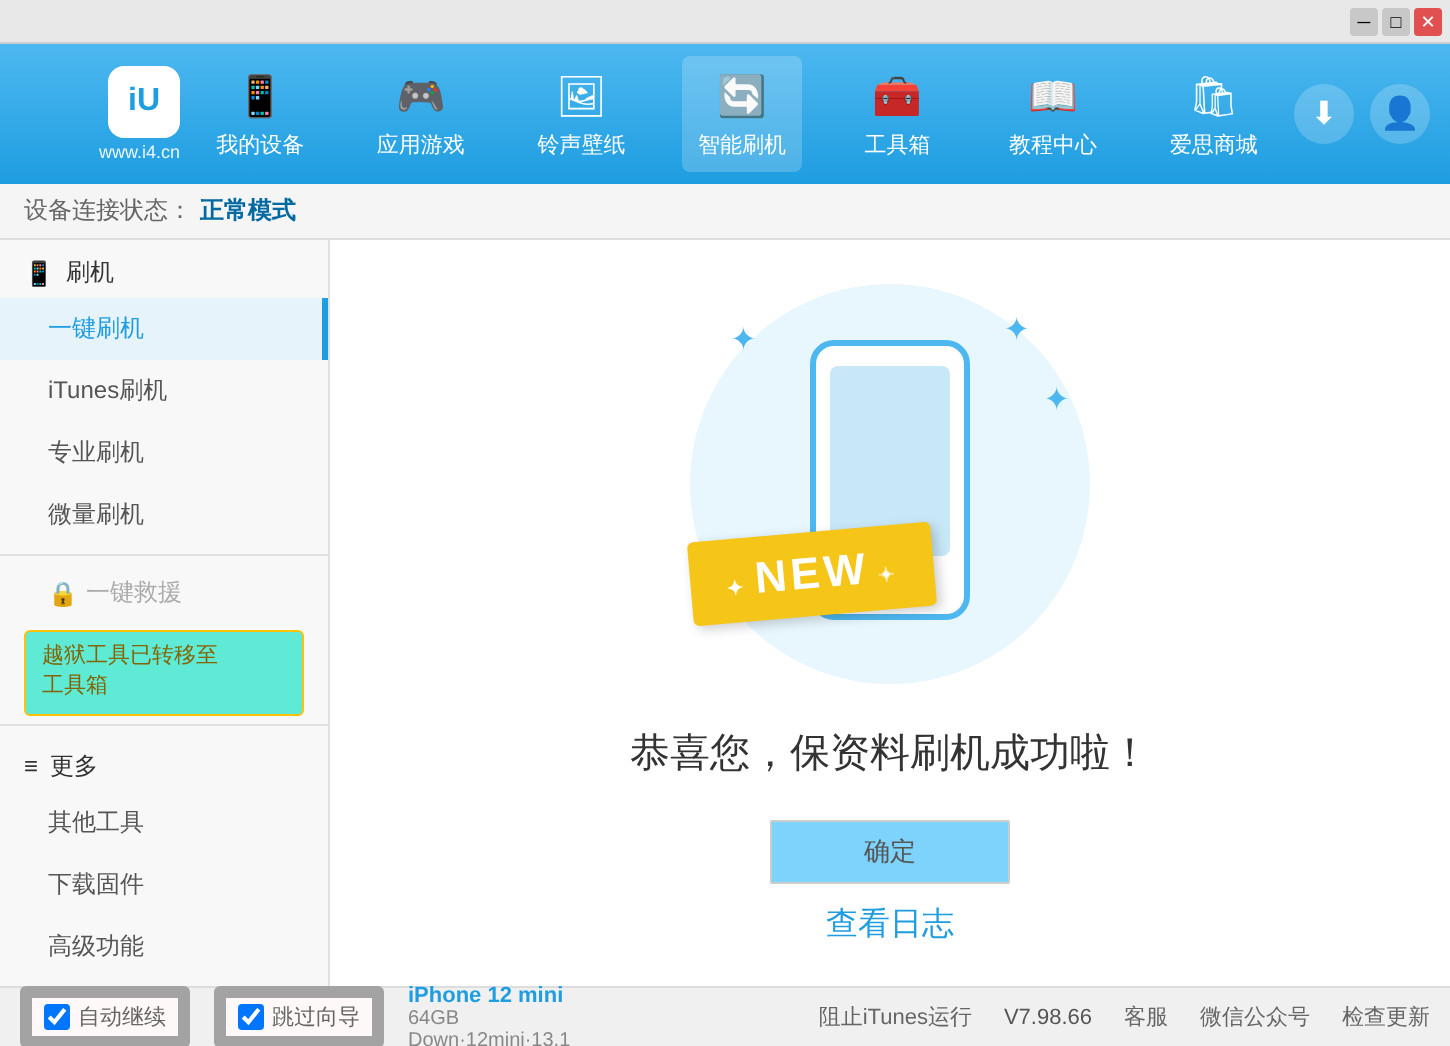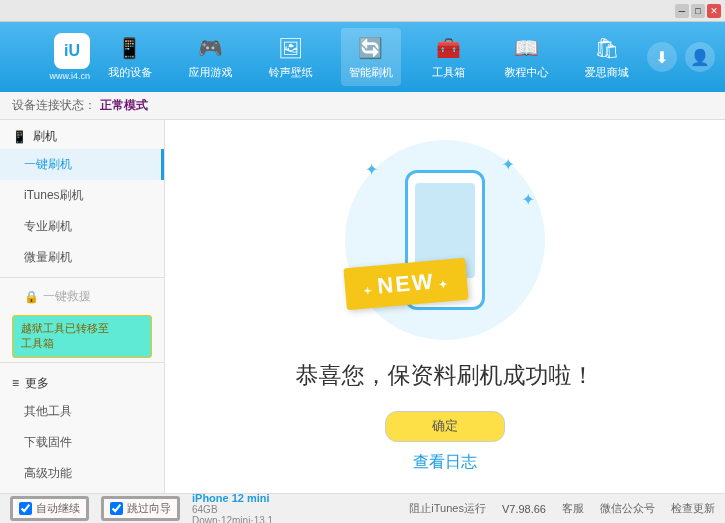--- a/index.html
+++ b/index.html
@@ -94,21 +94,21 @@
       height: 28px;
       background: #f5f5f5;
       border-bottom: 1px solid #ddd;
       display: flex;
       align-items: center;
       padding: 0 12px;
       font-size: 12px;
       color: #333;
     }
     .status-bar .status-label { color: #666; }
-    .status-bar .status-value { color: #701a75; font-weight: bold; margin-left: 4px; }
+    .status-bar .status-value { color: #0369a1; font-weight: bold; margin-left: 4px; }
 
     
     .main-layout {
       display: flex;
       height: calc(523px - 22px - 70px - 28px - 30px);
     }
 
     
     .sidebar {
       width: 165px;
@@ -240,31 +240,31 @@
     }
     
     .sparkle {
       position: absolute;
       color: #4db8f0;
       font-size: 16px;
       z-index: 4;
     }
 
     .success-text {
-      font-size: 23px;
+      font-size: 20px;
       color: #333;
       margin-bottom: 20px;
       font-weight: normal;
     }
     .confirm-btn {
       width: 120px;
       height: 34px;
-      background: #fde047;
+      background: #7dd3fc;
       border: 1px solid #ccc;
-      border-radius: 12px;
+      border-radius: 1px;
       cursor: pointer;
       font-size: 13px;
       color: #555;
       margin-bottom: 10px;
     }
     .secondary-link {
       font-size: 16px;
       color: #1e9de0;
       cursor: pointer;
       text-decoration: none;
@@ -284,21 +284,21 @@
     .bottom-left {
       display: flex;
       align-items: center;
       gap: 12px;
       flex: 1;
     }
     .checkbox-group {
       display: flex;
       align-items: center;
       gap: 4px;
-      border: 3px solid #a3a3a3;
+      border: 6px solid #a3a3a3;
       padding: 2px 6px;
       border-radius: 3px;
       background: #fff8f8;
     }
     .checkbox-group input[type="checkbox"] { cursor: pointer; }
     .device-info {
       display: flex;
       flex-direction: column;
     }
     .device-name {

